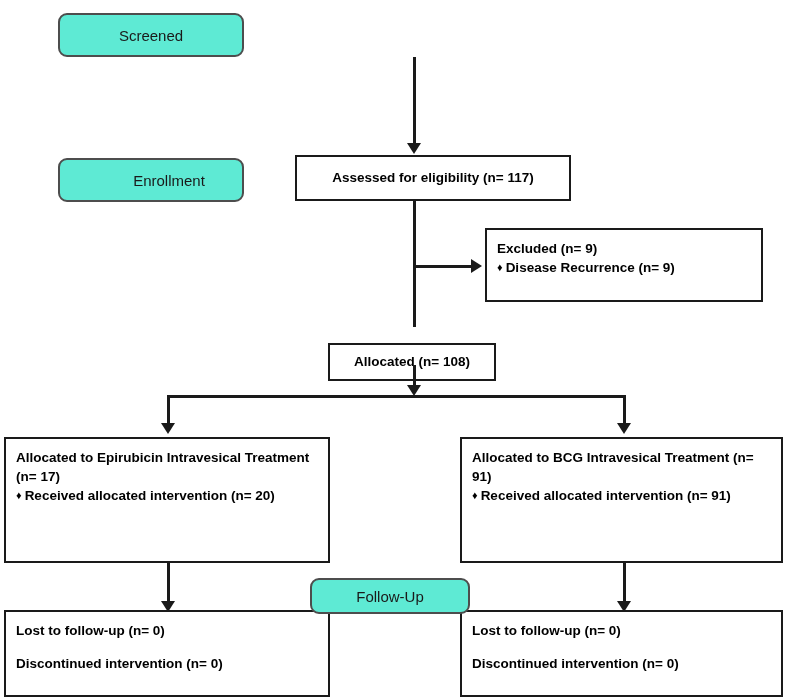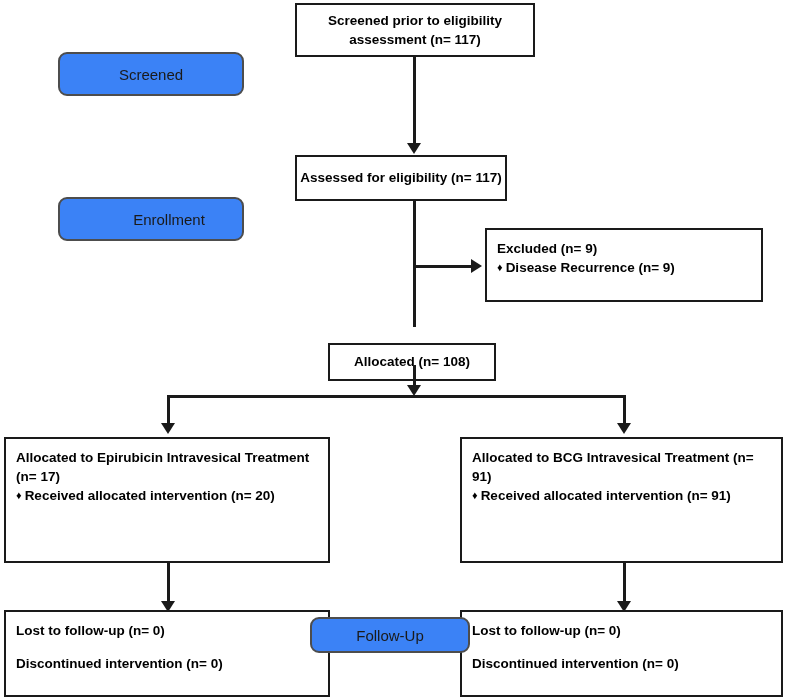--- a/index.html
+++ b/index.html
@@ -31,31 +31,30 @@
     justify-content: center;
     text-align: center;
   }
   .box-left {
     padding: 9px 10px 0 10px;
     text-align: left;
   }
   .stage-label {
     position: absolute;
     box-sizing: border-box;
-    background: #3b82f6;
+    background: #5eead4;
     border: 2px solid #4d4d4d;
     border-radius: 9px;
     display: flex;
     align-items: center;
     justify-content: center;
     font-size: 15px;
     font-weight: normal;
     color: #1a1a1a;
     z-index: 5;
-    margin-top: 39px;
   }
   .vline {
     position: absolute;
     background: #1a1a1a;
     width: 3px;
   }
   .hline {
     position: absolute;
     background: #1a1a1a;
     height: 3px;
@@ -92,35 +91,29 @@
 </style>
 </head>
 <body>
 
 <div id="diagram">
 
   <div class="stage-label" style="left:58px; top:13px; width:186px; height:44px;">
     <span>Screened</span>
   </div>
 
-  <div class="box box-center" style="left:295px; top:3px; width:240px; height:54px;">
-    <div>
-      <span class="bullet-line">Screened prior to eligibility</span>
-      <span class="bullet-line">assessment (n= 117)</span>
-    </div>
-  </div>
 
   <div class="vline" style="left:413px; top:57px; height:86px;"></div>
   <div class="arrow-down" style="left:407px; top:143px;"></div>
 
   <div class="stage-label" style="left:58px; top:158px; width:186px; height:44px;padding-left:36px;">
     <span>Enrollment</span>
   </div>
 
-  <div class="box box-center" style="left:295px; top:155px; width:212px; height:46px;">
+  <div class="box box-center" style="left:295px; top:155px; width:276px; height:46px;">
     <span>Assessed for eligibility (n= 117)</span>
   </div>
 
   <div class="vline" style="left:413px; top:201px; height:126px;"></div>
 
   <div class="hline" style="left:413px; top:265px; width:58px;"></div>
   <div class="arrow-right" style="left:471px; top:259px;"></div>
 
   <div class="box box-left" style="left:485px; top:228px; width:278px; height:74px;">
     <span class="bullet-line">Excluded  (n= 9)</span>

